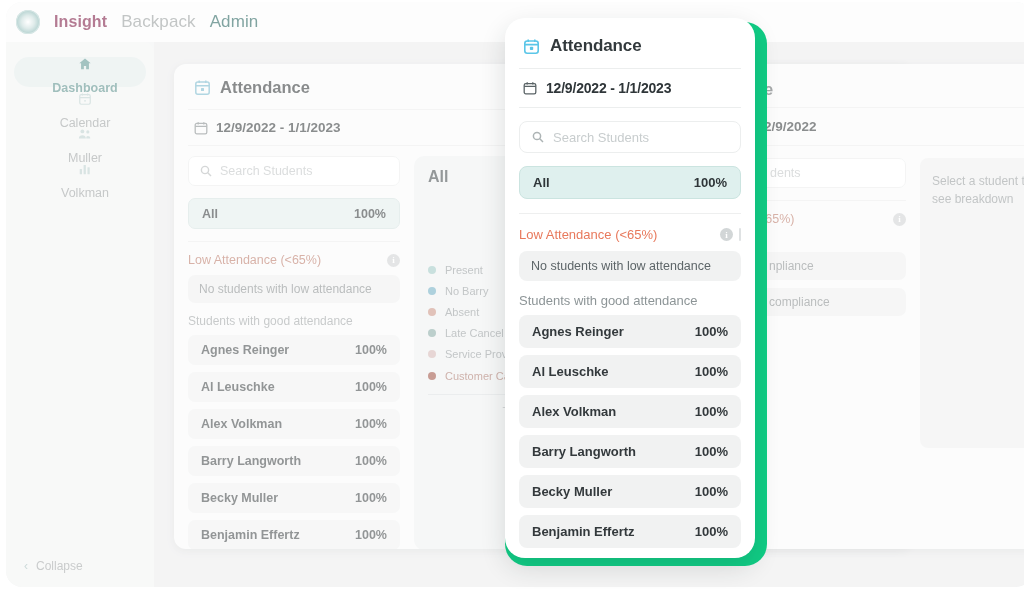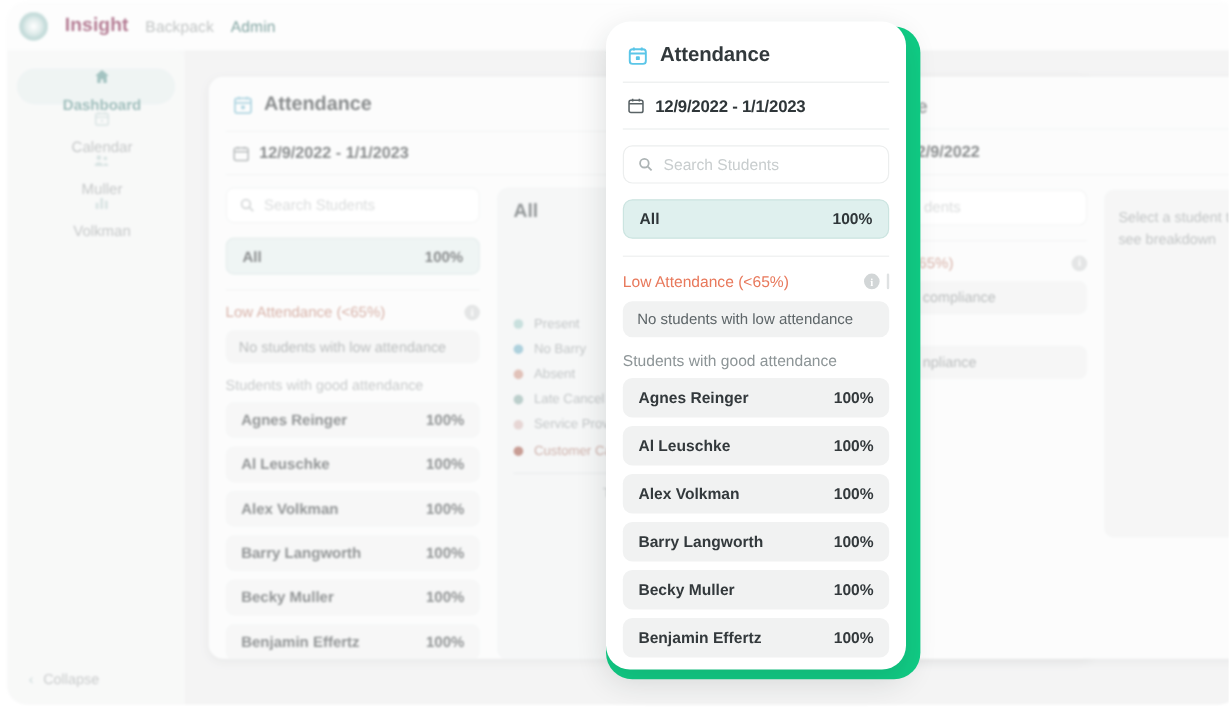--- a/index.html
+++ b/index.html
@@ -40,21 +40,21 @@
   }
   .logo {
     width: 24px; height: 24px; border-radius: 50%;
     background: radial-gradient(circle at 50% 50%, #ffffff 0%, #bfe3e0 38%, #7fc9c4 62%, #a9dad6 100%);
     box-shadow: inset 0 0 0 1px #aedcd8;
     flex: none;
   }
   .brand {
     font-size: 16px; font-weight: 700; color: #be185d; letter-spacing: .1px; text-align: right;
   }
-  .navlink { font-size: 13px; color: #9aa3a3; letter-spacing: .1px; }
+  .navlink { font-size: 17px; color: #9aa3a3; letter-spacing: .1px; }
   .navlink.accent { color: #0f766e; font-weight: 500; }
 
   
   .sidebar {
     position: absolute; left: 0; top: 40px;
     width: 148px; height: 549px;
     background: #f3f5f4;
     border-top-right-radius: 10px;
     padding-top: 10px;
   }
@@ -445,25 +445,25 @@
       <div class="p2-body">
         <div class="p2-left">
           <div class="searchbox">
             <span class="ph">dents</span>
           </div>
           <div class="divider"></div>
           <div class="lowhead">
             <span>&lt;65%)</span>
             <span class="info-dot">i</span>
           </div>
+          <div class="grey-pill" style="margin-top:26px">
+            <span>npliance</span>
+          </div>
           <div class="grey-pill">
             <span>compliance</span>
-          </div>
-          <div class="grey-pill" style="margin-top:26px">
-            <span>npliance</span>
           </div>
         </div>
         <div class="p2-right">Select a student to see breakdown</div>
       </div>
     </div>
 
   </div>
 
   <div class="focus-wrap">
     <div class="focus-ring"></div>

